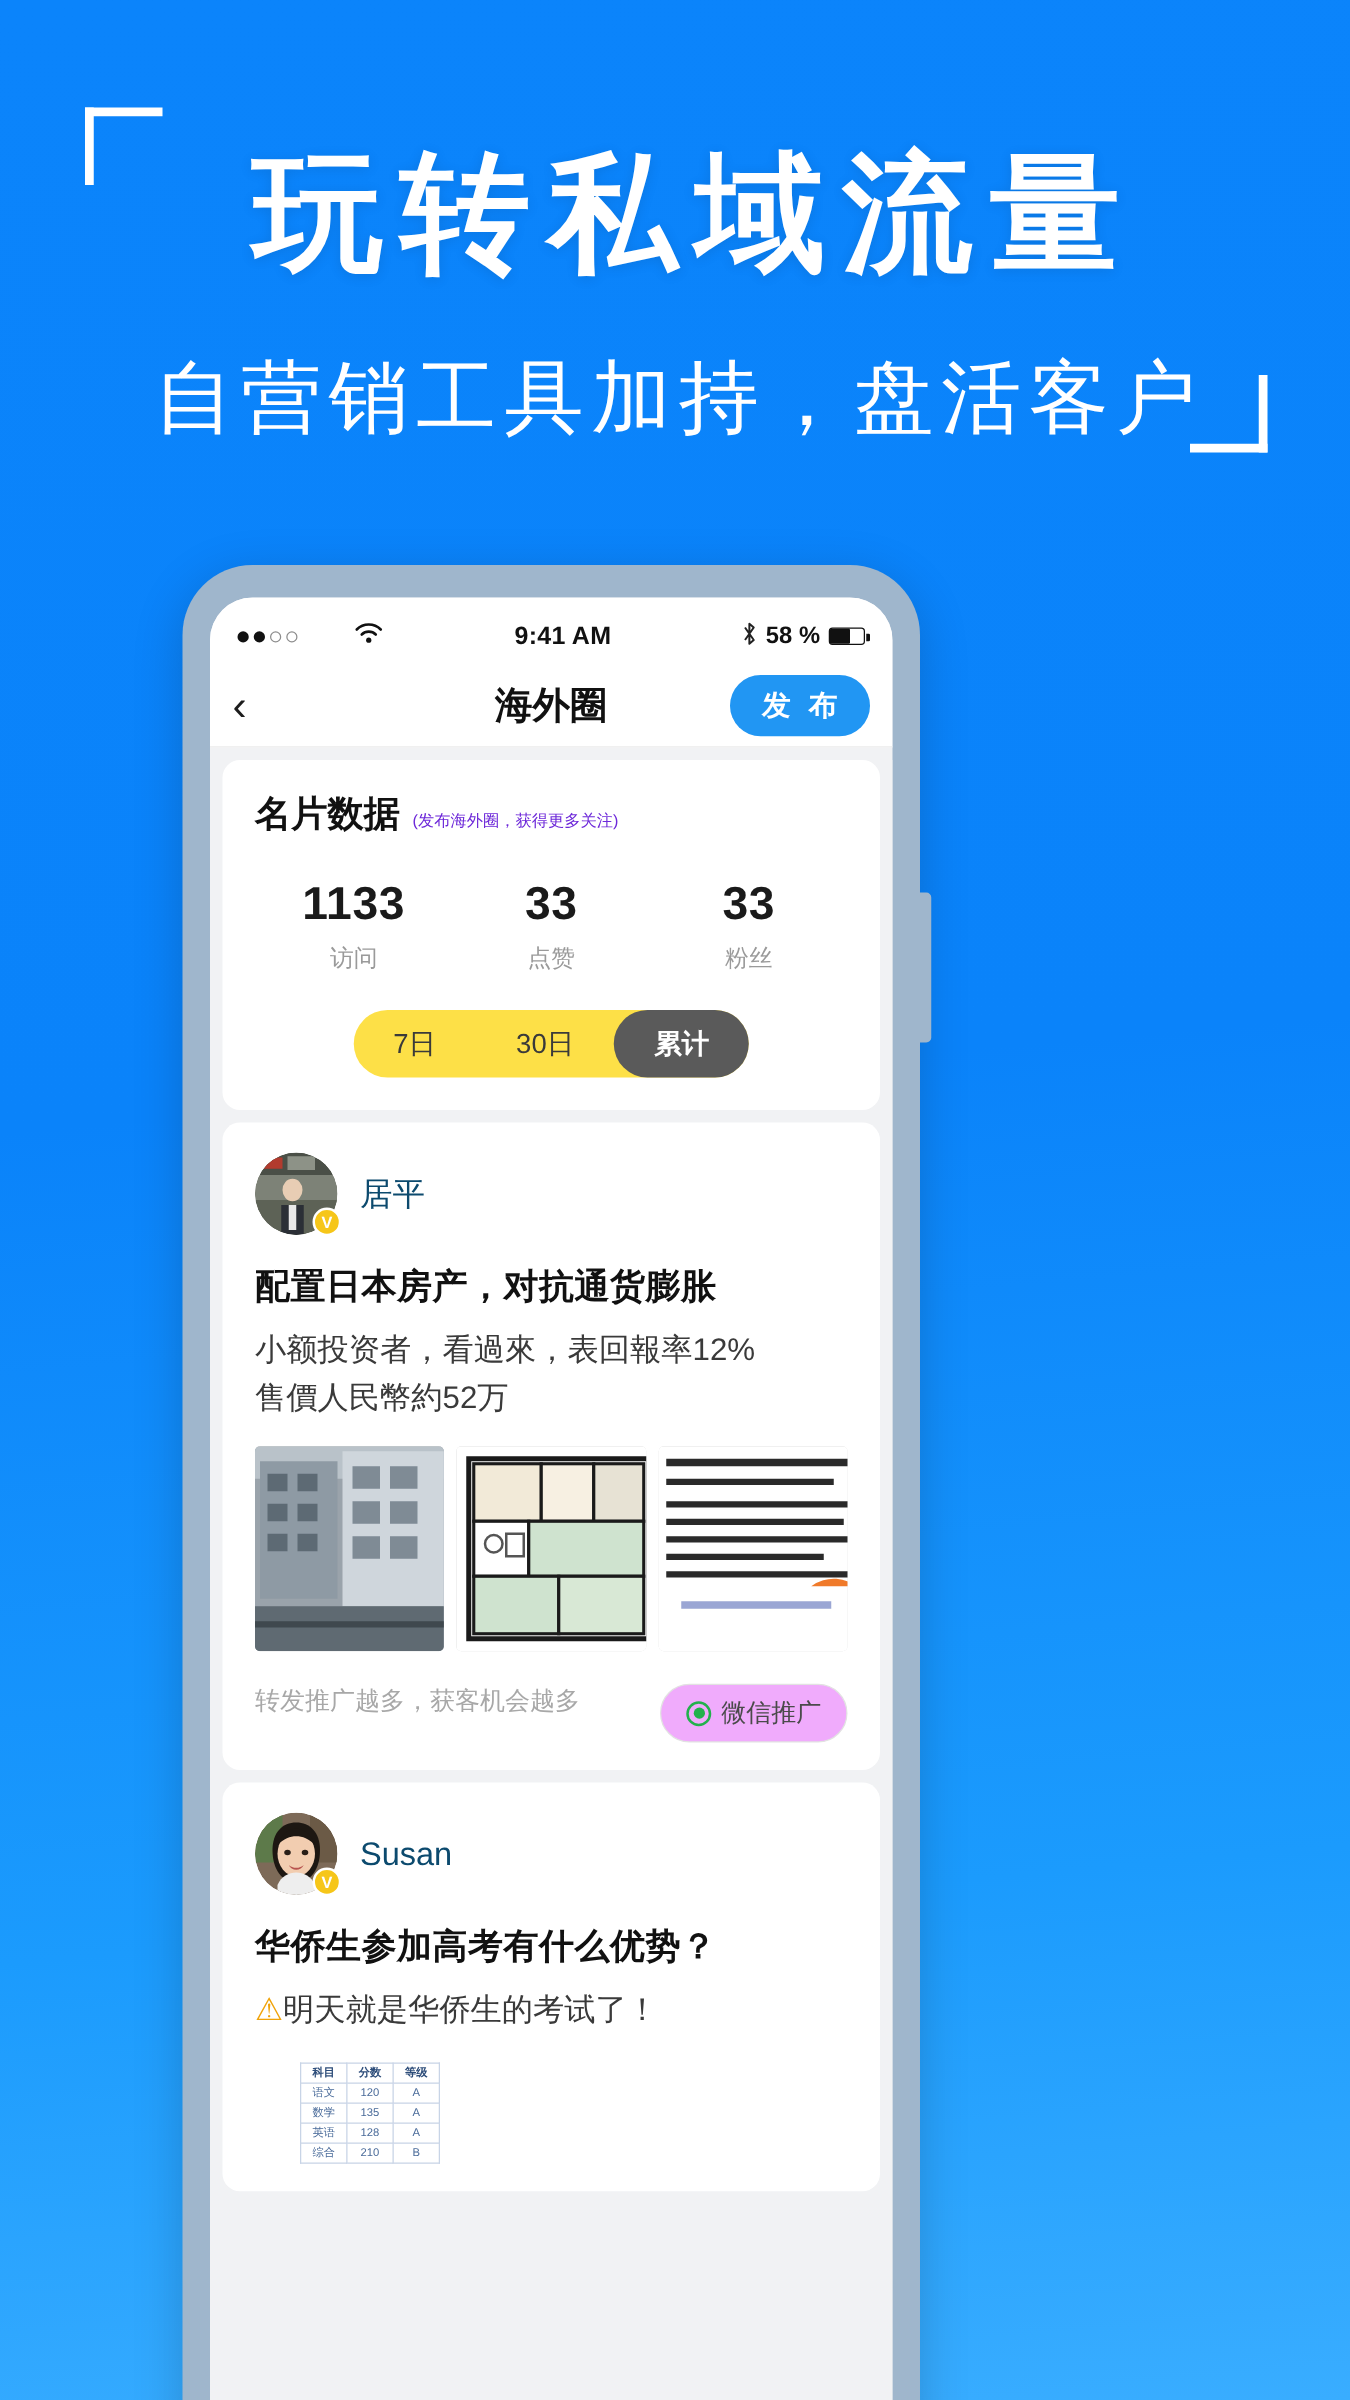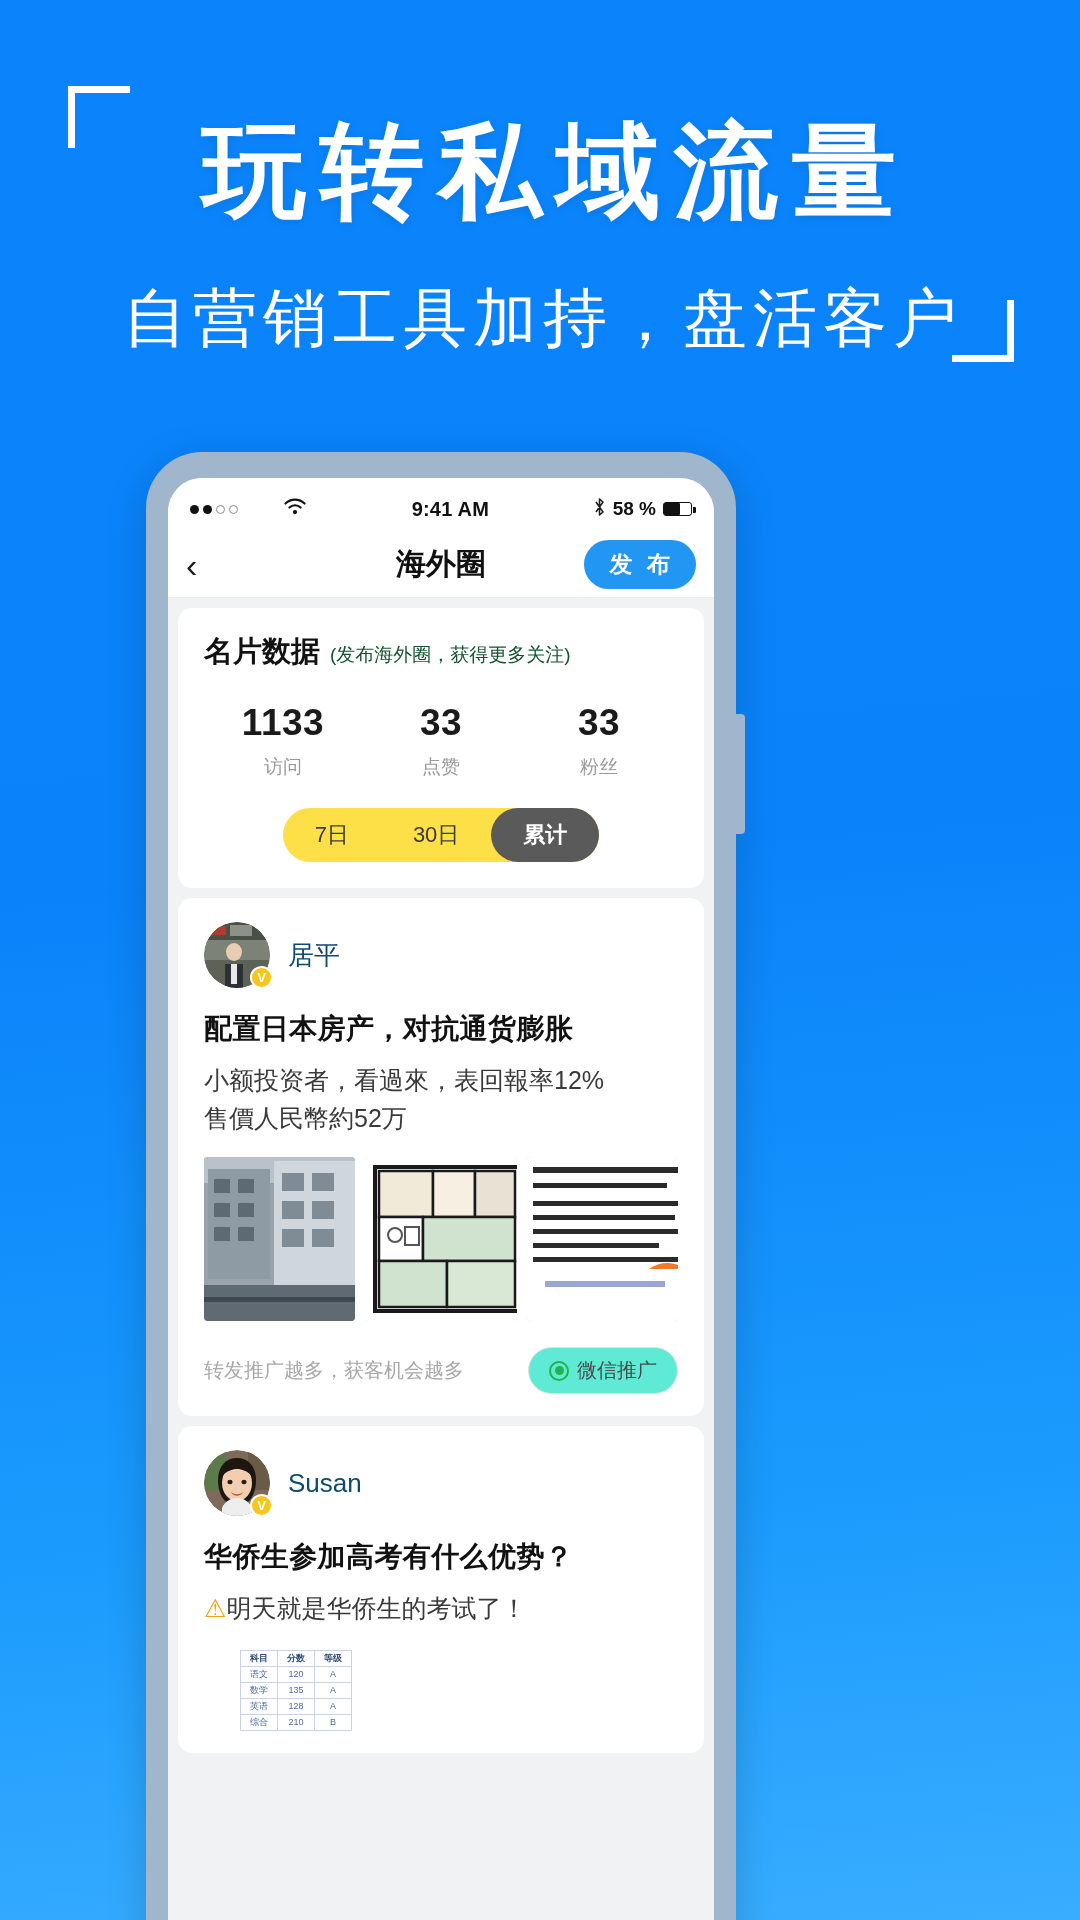--- a/index.html
+++ b/index.html
@@ -156,21 +156,21 @@
   .content { background: #f1f2f4; height: 1354px; }
 
   .card {
     background: #fff;
     margin: 10px 10px 0 10px;
     border-radius: 14px;
     padding: 24px 26px 26px 26px;
   }
   .card-head { display: flex; align-items: baseline; gap: 10px; }
   .card-title { font-size: 29px; font-weight: bold; color: #111; }
-  .card-sub { font-size: 19px; color: #14532d; }
+  .card-sub { font-size: 13px; color: #6d28d9; }
 
   .stats { display: flex; margin-top: 30px; }
   .stat { flex: 1; text-align: center; }
   .stat-val { font-size: 37px; font-weight: bold; color: #1a1a1a; letter-spacing: 0.5px; }
   .stat-lab { font-size: 19px; color: #9a9a9a; margin-top: 10px; }
 
   .segwrap { display: flex; justify-content: center; margin-top: 28px; }
   .seg {
     display: flex; align-items: center;
     background: #fde047;
@@ -222,31 +222,31 @@
   .post-body .warn { color: #f0a30a; }
 
   .media { display: flex; gap: 10px; margin-top: 20px; }
   .media > div {
     width: 164px; height: 164px;
     border-radius: 4px; overflow: hidden;
     background: #ddd; position: relative;
   }
 
   .promo-row {
-    display: flex; align-items: center;
+    display: flex; align-items: flex-start;
     margin-top: 26px;
   }
   .promo-text { font-size: 20px; color: #a8a8a8; }
   .promo-btn {
     margin-left: auto;
     display: flex; align-items: center; gap: 8px;
     border: 1.5px solid #e2e2e2;
     border-radius: 26px;
     padding: 9px 20px;
-    background: #5eead4;
+    background: #f0abfc;
   }
   .wx-dot {
     width: 20px; height: 20px; border-radius: 50%;
     border: 2px solid #22b14c;
     display: flex; align-items: center; justify-content: center;
   }
   .wx-dot i { width: 9px; height: 9px; border-radius: 50%; background: #22b14c; display: block; }
   .promo-btn-label { font-size: 20px; color: #4a4a4a; }
 
   .table-stub { margin-top: 22px; padding-left: 36px; }

